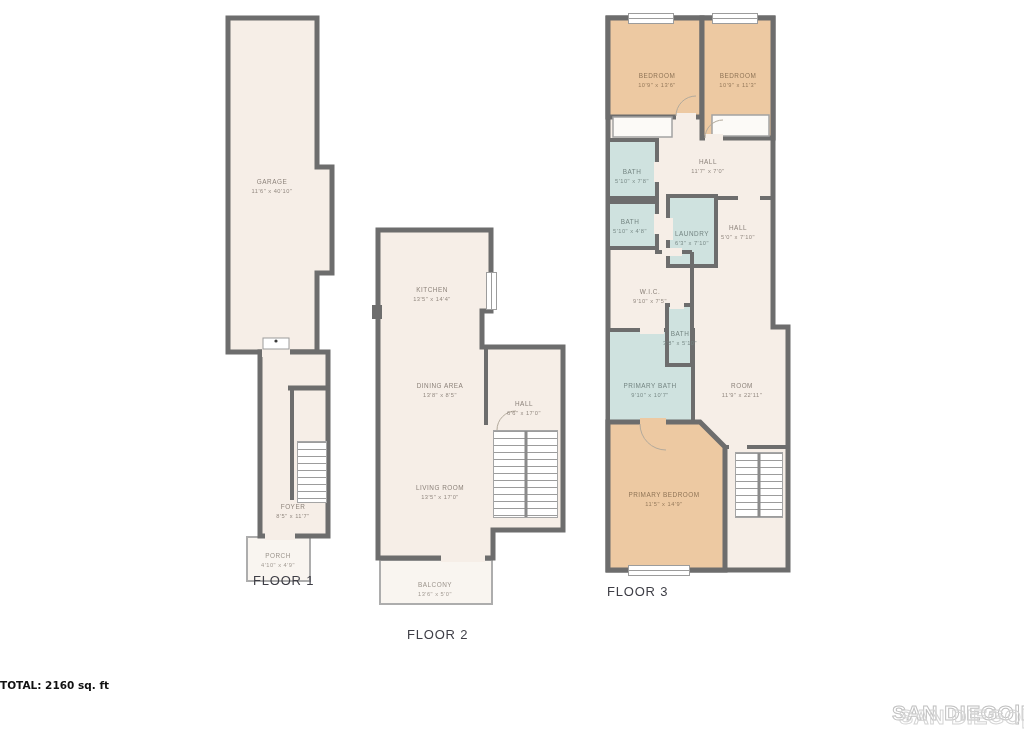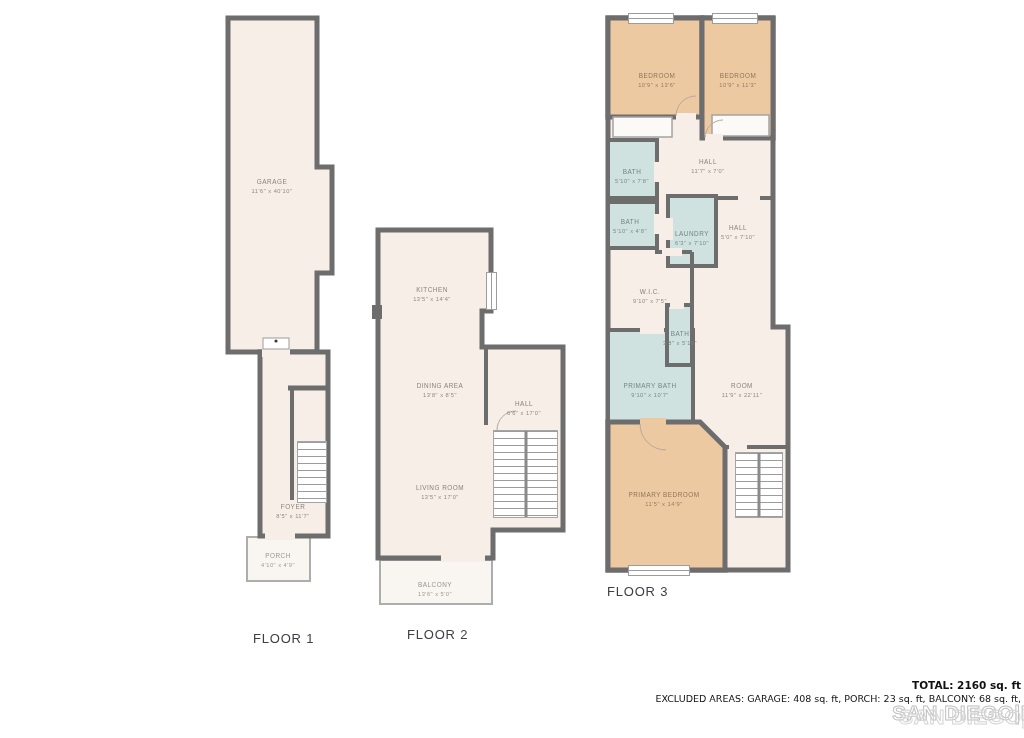--- a/index.html
+++ b/index.html
@@ -37,21 +37,21 @@
   .window-h {
     position:absolute; border:1px solid #9c9c9c;
     background:linear-gradient(to bottom,#ffffff 0 42%,#9c9c9c 42% 58%,#ffffff 58% 100%);
   }
   .window-v {
     position:absolute; border:1px solid #9c9c9c;
     background:linear-gradient(to right,#ffffff 0 42%,#9c9c9c 42% 58%,#ffffff 58% 100%);
   }
 
   .summary {
-    position:absolute; left:0; right:3px; top:678px; text-align:right;
+    position:absolute; left:0; right:3px; top:678px; text-align:left;
     color:#111111; font-family:"DejaVu Sans", sans-serif;
     font-size:9.5px; line-height:14px;
   }
   .summary .total { font-size:10.5px; font-weight:bold; }
 
   .watermark { position:absolute; left:892px; top:701px; width:178px; height:34px; }
   .watermark span {
     position:absolute; left:0; top:0; white-space:nowrap;
     font-family:"Liberation Sans", sans-serif; font-weight:bold; font-size:21px;
     letter-spacing:0.5px; color:transparent; -webkit-text-stroke:1px #c0c0c0;
@@ -211,27 +211,26 @@
   </div>
   <div class="room-label t-cream" style="left:742px; top:390px;">
     <div class="rname">ROOM</div>
     <div class="rdims">11'9" x 22'11"</div>
   </div>
   <div class="room-label t-peach" style="left:664px; top:499px;">
     <div class="rname">PRIMARY BEDROOM</div>
     <div class="rdims">11'5" x 14'9"</div>
   </div>
 
-  <div class="floor-label" style="left:253px; top:631px;">FLOOR 1</div>
+  <div class="floor-label" style="left:253px; top:573px;">FLOOR 1</div>
   <div class="floor-label" style="left:375px; top:627px;padding-left:32px;">FLOOR 2</div>
   <div class="floor-label" style="left:607px; top:584px;">FLOOR 3</div>
 
   <div class="summary">
     <div class="total">TOTAL: 2160 sq. ft</div>
-    <div>EXCLUDED AREAS: GARAGE: 408 sq. ft, PORCH: 23 sq. ft, BALCONY: 68 sq. ft,</div>
   </div>
 
   <div class="watermark">
     <span class="wm1">SAN DIEGO|MLS</span>
     <span class="wm2">SAN DIEGO|MLS</span>
   </div>
 
 </div>
 
 </body></html>

